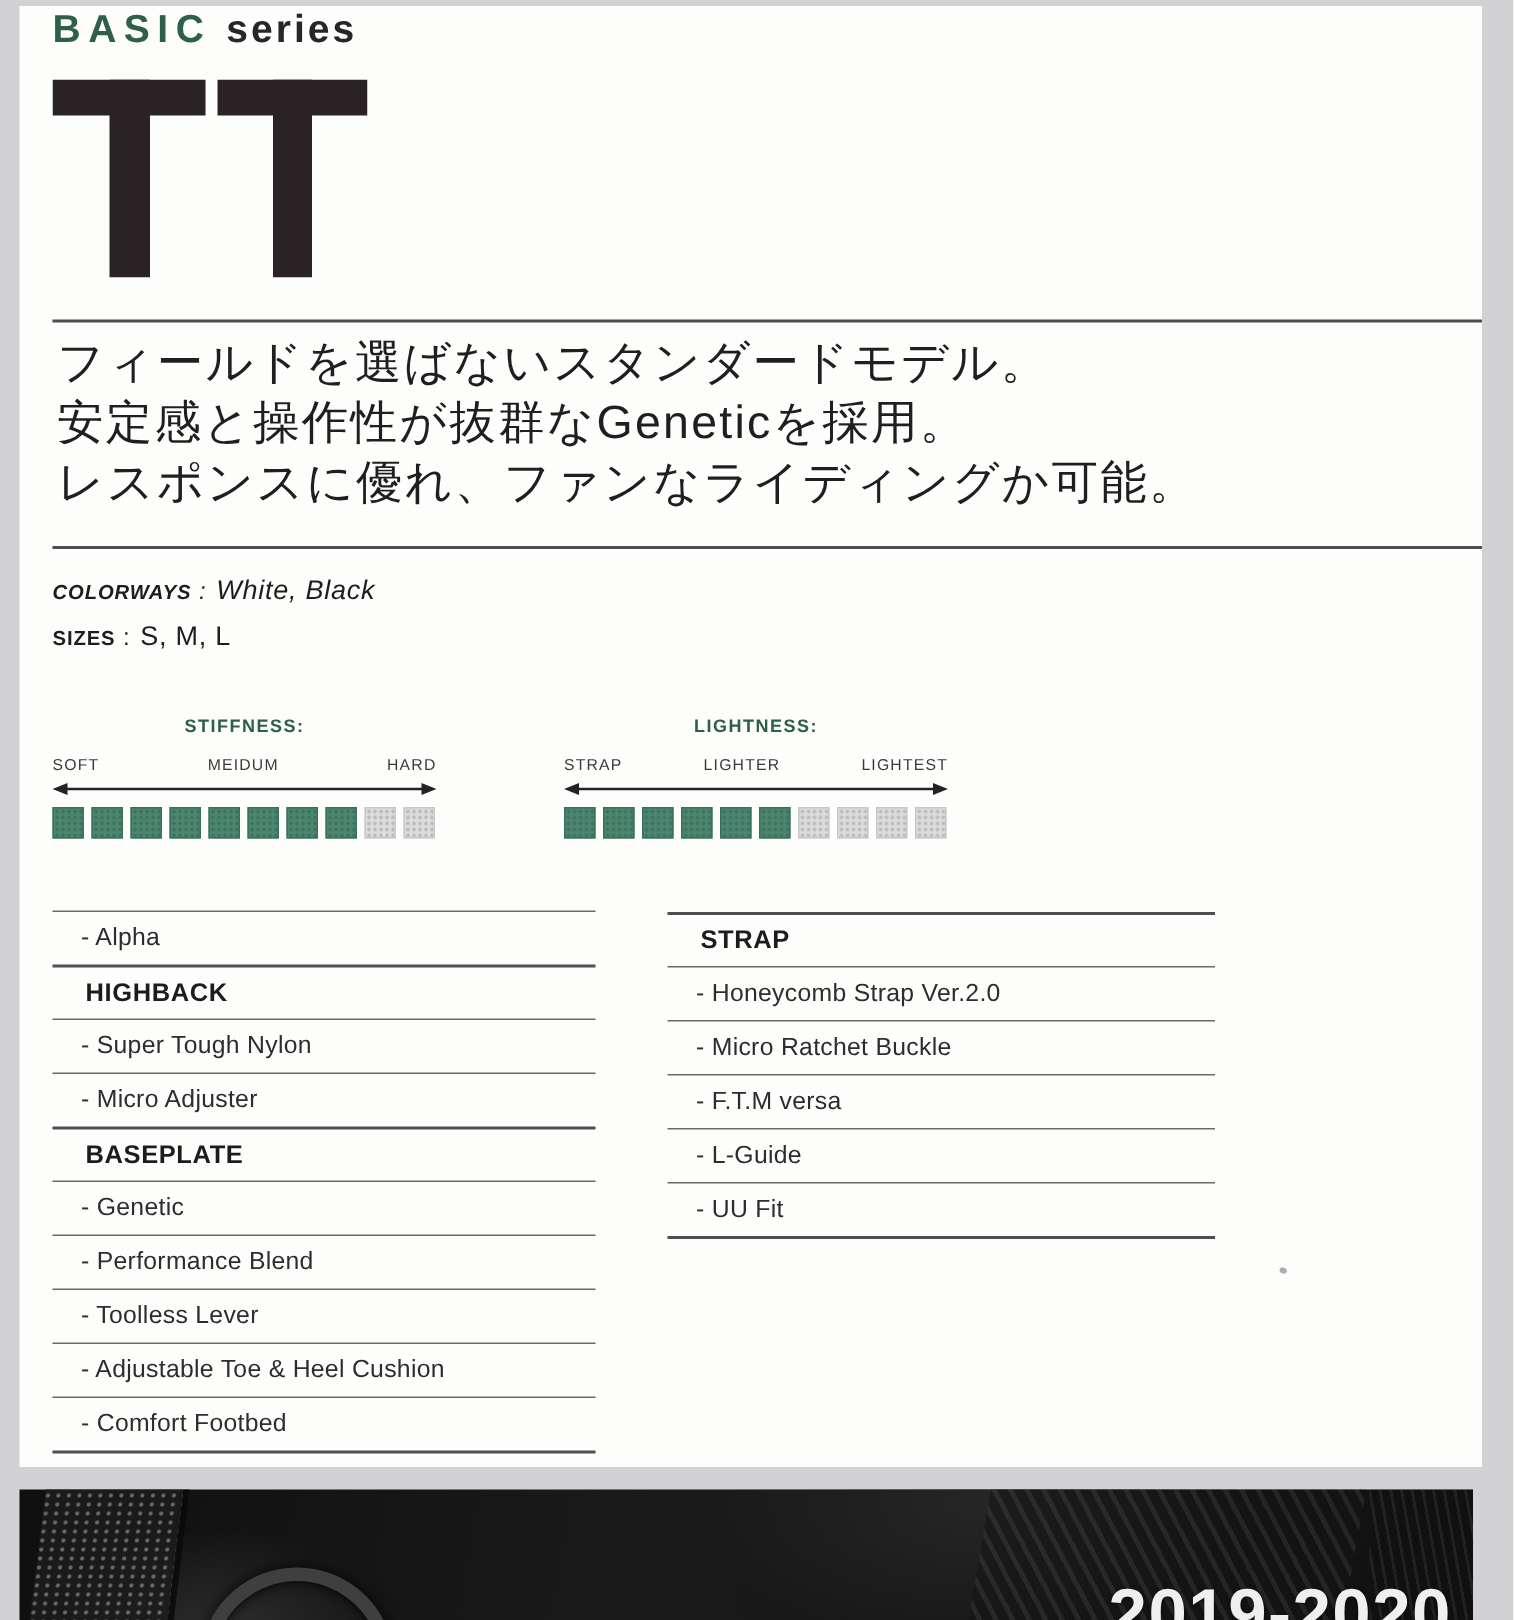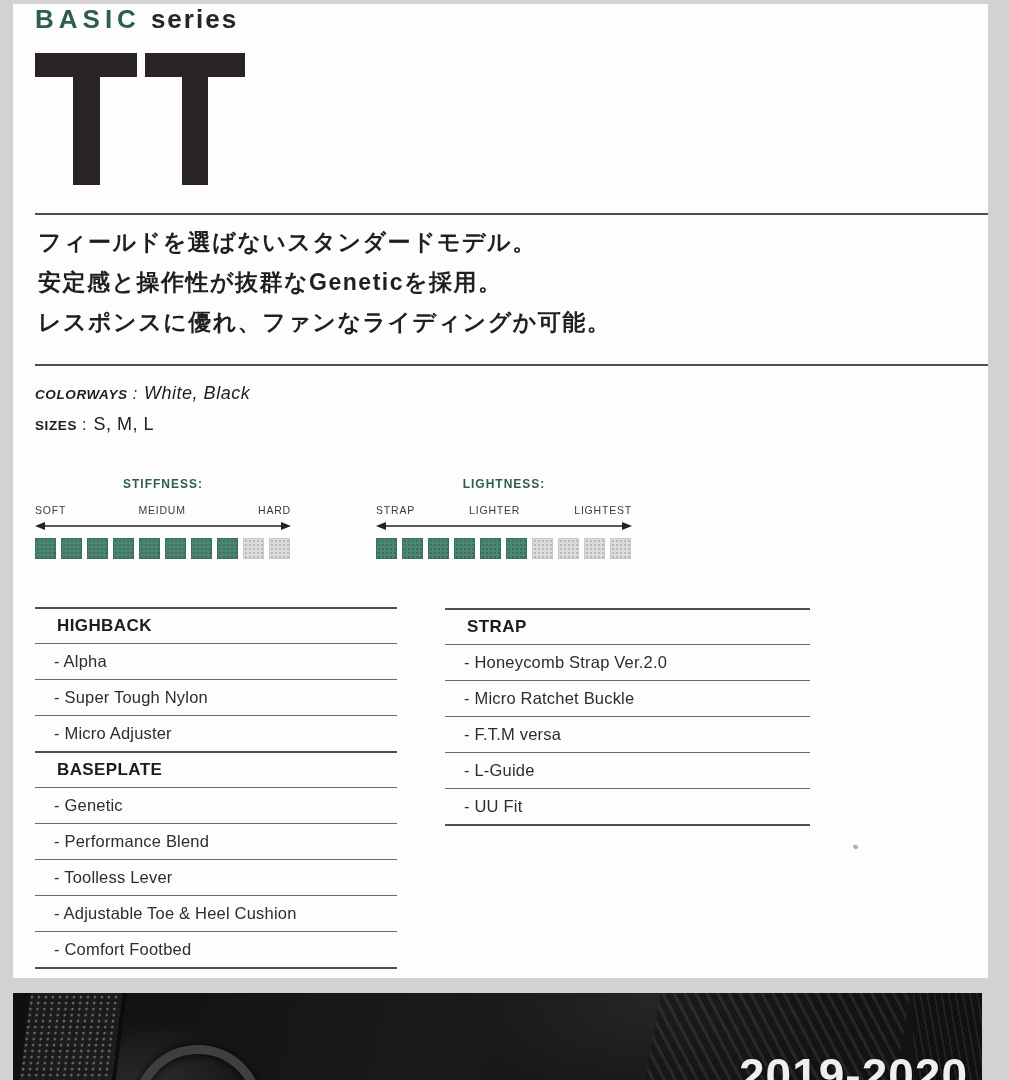--- a/index.html
+++ b/index.html
@@ -13,22 +13,22 @@
   .brand-series{color:#262626;letter-spacing:2px;margin-left:10px;}
 
   
   .logo{position:absolute;left:35px;top:53px;width:210px;height:132px;}
 
   
   .rule{position:absolute;left:35px;width:953px;height:2px;background:var(--rule-dark,#454545);}
   .rule1{top:213px;} .rule2{top:364px;}
 
   
-  .desc{position:absolute;left:38px;top:222px;font-size:23px;line-height:40px;
-        color:var(--text-dark,#1f1f1f);letter-spacing:1.5px;font-weight:700;}
+  .desc{position:absolute;left:38px;top:222px;font-size:31px;line-height:40px;
+        color:var(--text-dark,#1f1f1f);letter-spacing:1.5px;font-weight:400;}
 
   
   .spec-row{position:absolute;left:35px;display:inline-flex;align-items:baseline;white-space:nowrap;color:#1d1d1d;}
   .spec-colorways{top:383px;font-style:italic;} .spec-sizes{top:414px;}
   .spec-label{font-size:13.5px;font-weight:700;letter-spacing:.6px;}
   .spec-sep{font-size:16px;margin:0 7px 0 5px;}
   .spec-value{font-size:18px;font-weight:500;letter-spacing:.5px;}
 
   
   .meter{position:absolute;top:477px;width:256px;}
@@ -162,22 +162,22 @@
         <span class="sq fill"></span>
         <span class="sq fill"></span>
         <span class="sq empty"></span>
         <span class="sq empty"></span>
         <span class="sq empty"></span>
         <span class="sq empty"></span>
       </div>
   </div>
 
   <div class="ftable ftable-left">
+      <div class="row item">- Alpha</div>
       <div class="row header">HIGHBACK</div>
-      <div class="row item">- Alpha</div>
       <div class="row item">- Super Tough Nylon</div>
       <div class="row item">- Micro Adjuster</div>
       <div class="row header">BASEPLATE</div>
       <div class="row item">- Genetic</div>
       <div class="row item">- Performance Blend</div>
       <div class="row item">- Toolless Lever</div>
       <div class="row item">- Adjustable Toe &amp; Heel Cushion</div>
       <div class="row item">- Comfort Footbed</div>
     </div>
   <div class="ftable ftable-right">

